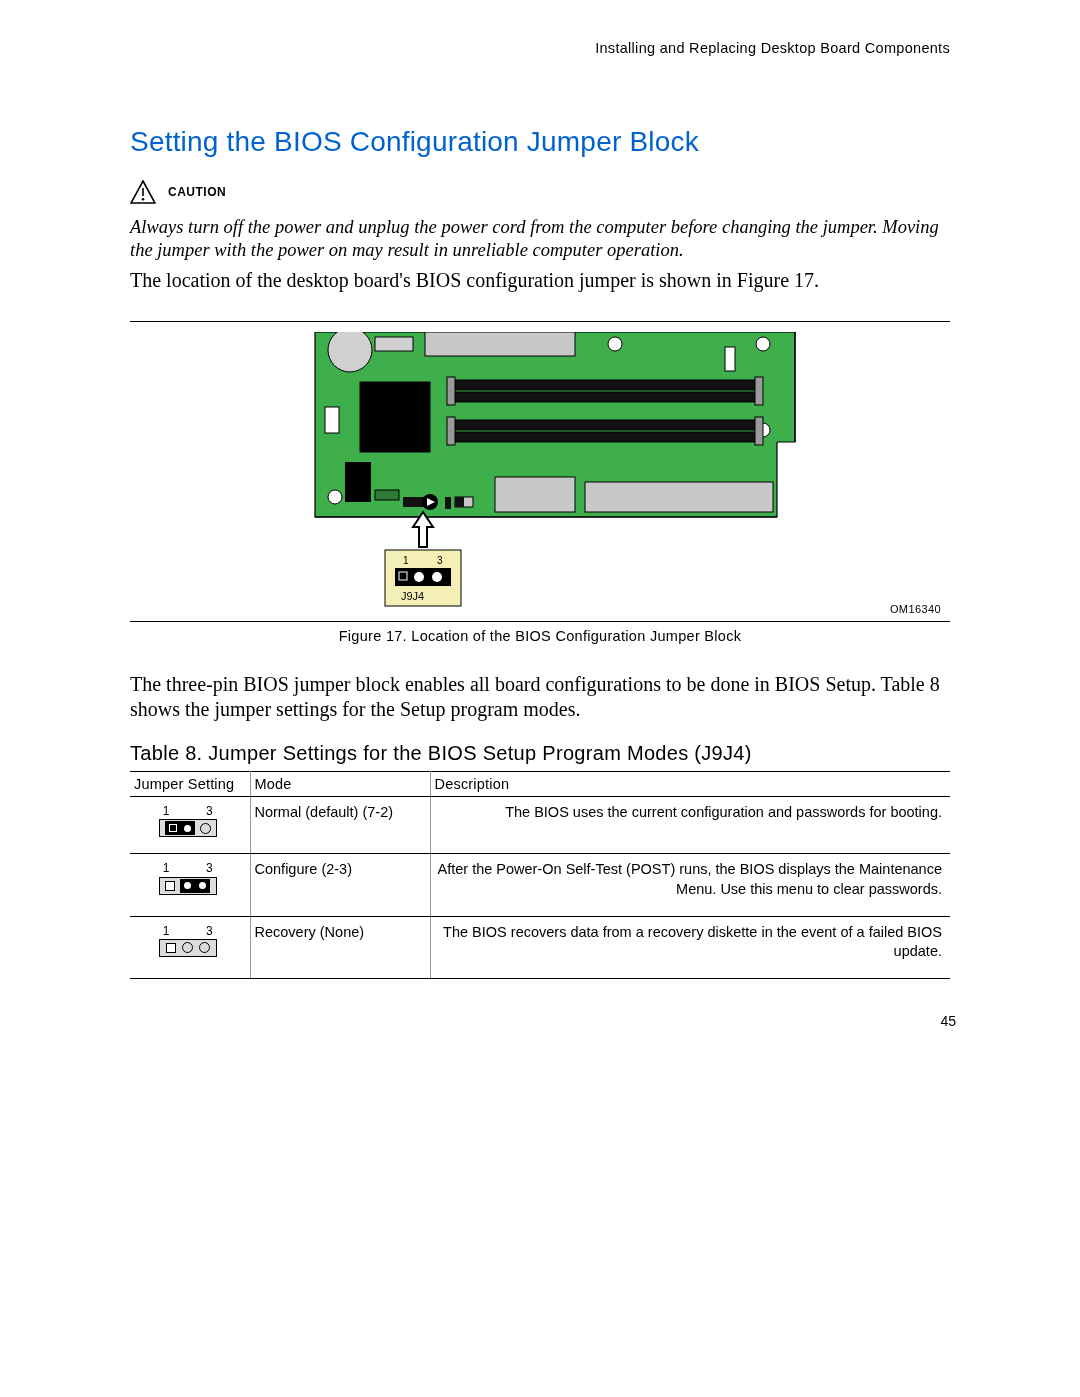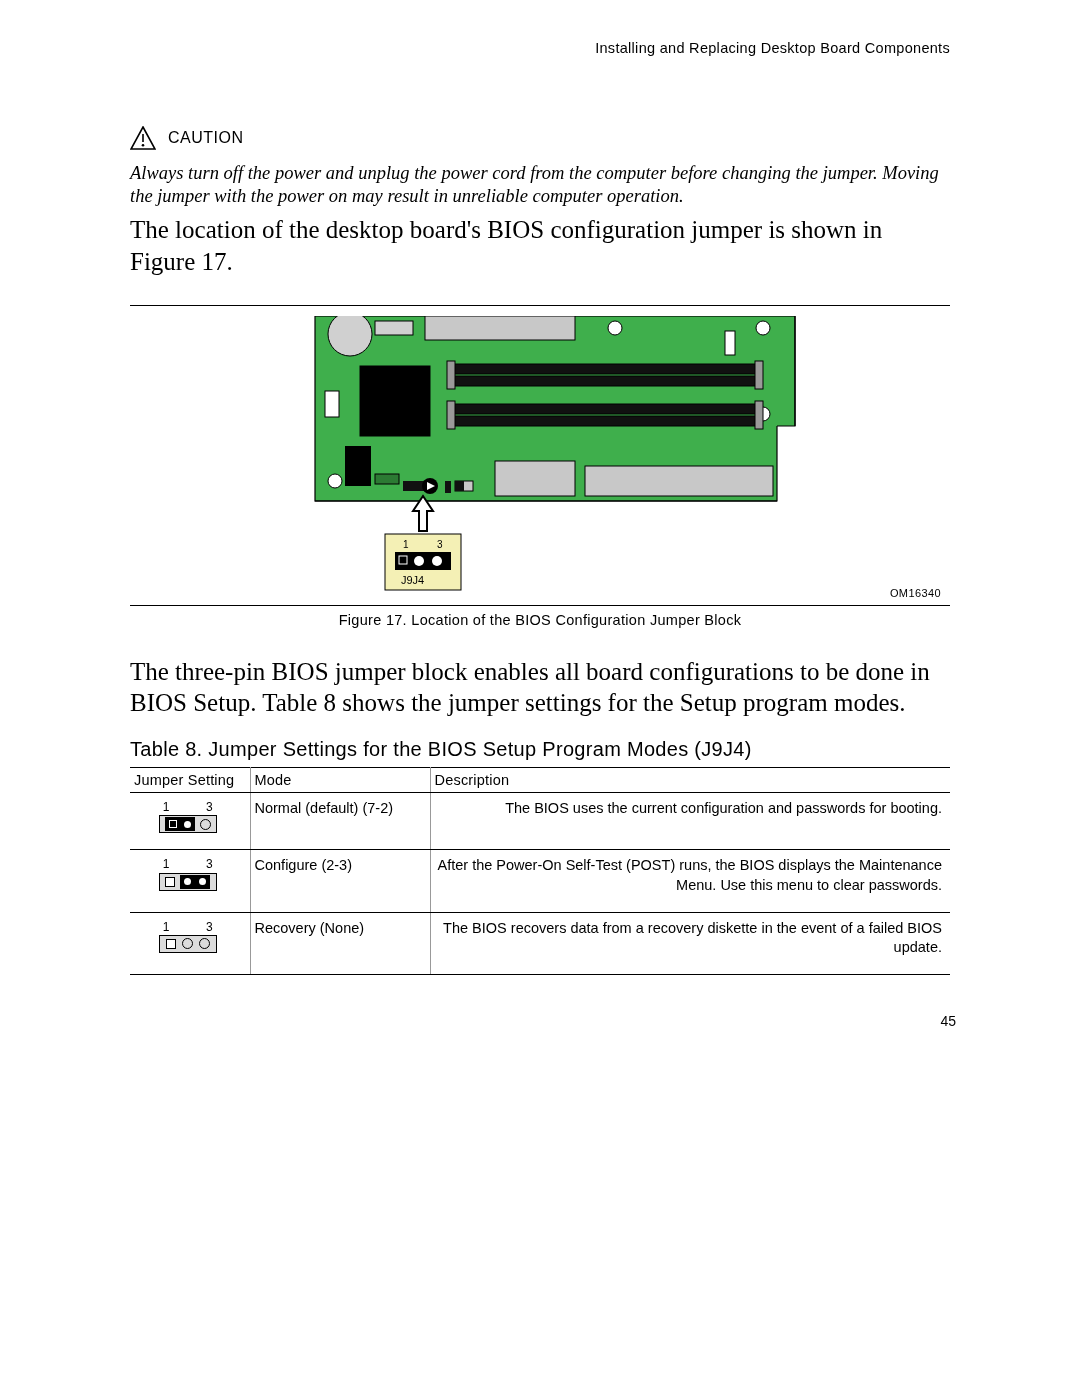--- a/index.html
+++ b/index.html
@@ -30,35 +30,35 @@
     margin: 0 0 22px 0;
   }
   .caution-row {
     display: flex;
     align-items: center;
     gap: 12px;
     margin-bottom: 6px;
   }
   .caution-icon svg { display:block; }
   .caution-text {
-    font-size: 16px;
+    font-size: 12px;
     letter-spacing: 0.5px;
-    font-weight: 400;
+    font-weight: 700;
     text-align: center;
   }
   .italic-block {
     font-family: "Times New Roman", Times, serif;
     font-style: italic;
     font-size: 18.5px;
     line-height: 1.25;
     margin: 12px 0 6px 0;
   }
   .body-text {
     font-family: "Times New Roman", Times, serif;
-    font-size: 25px;
+    font-size: 20px;
     line-height: 1.25;
     margin: 0 0 28px 0;
   }
   .figure-wrap {
     border-top: 1px solid #000;
     border-bottom: 1px solid #000;
     padding: 10px 0 5px 0;
     margin: 0 0 6px 0;
     position: relative;
   }
@@ -124,20 +124,21 @@
     font-size: 14px;
   }
 </style>
 </head>
 <body>
 
 <div class="page">
 
   <div class="header-text">Installing and Replacing Desktop Board Components</div>
 
+  <h1 class="main-heading">Setting the BIOS Configuration Jumper Block</h1>
 
   <div class="caution-row">
     <span class="caution-icon">
       <svg width="26" height="24" viewBox="0 0 26 24">
         <polygon points="13,1 25,23 1,23" fill="none" stroke="#000" stroke-width="1.6"></polygon>
         <line x1="13" y1="8" x2="13" y2="16" stroke="#000" stroke-width="1.6"></line>
         <circle cx="13" cy="19.3" r="1.3" fill="#000"></circle>
       </svg>
     </span>
     <span class="caution-text">CAUTION</span>

